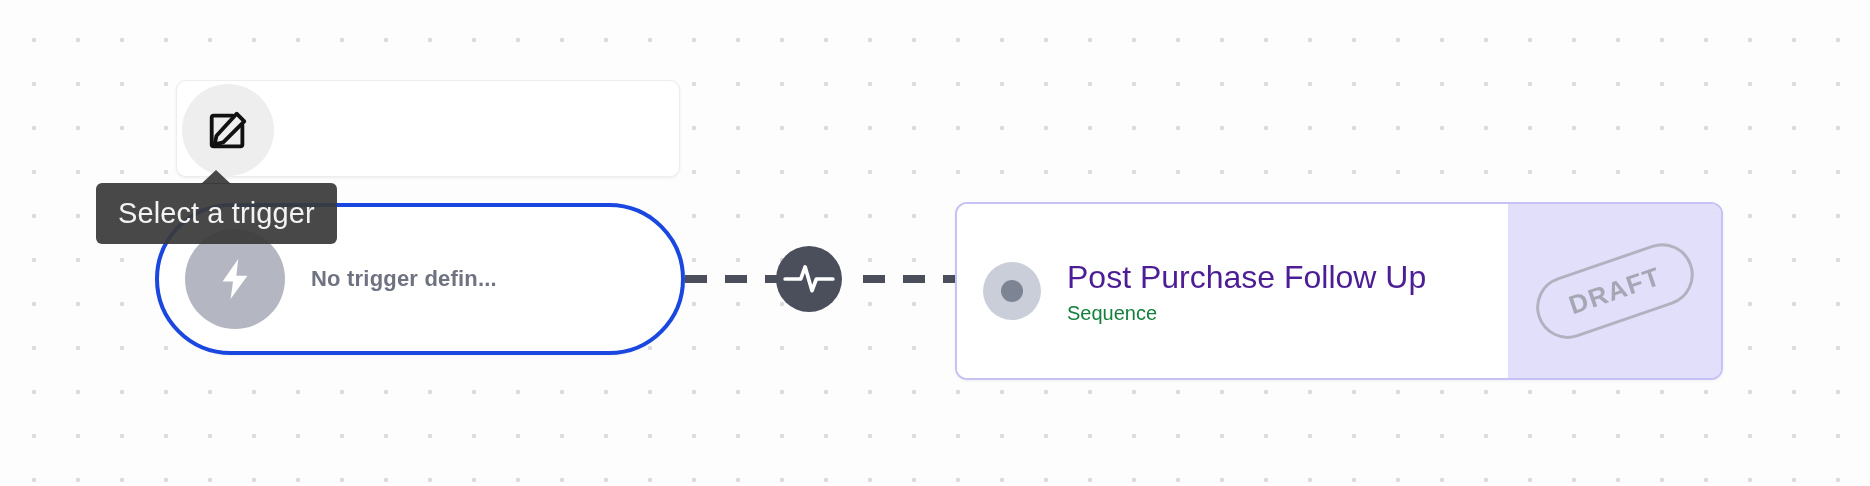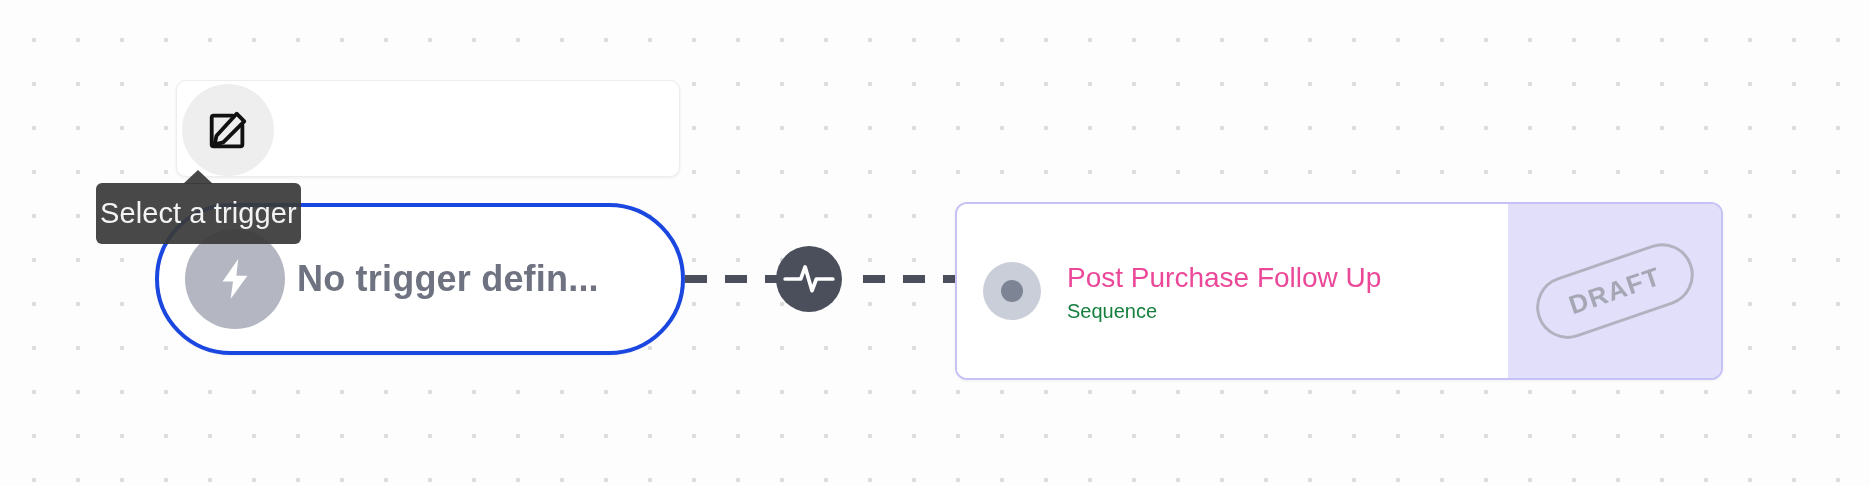--- a/index.html
+++ b/index.html
@@ -54,21 +54,21 @@
     padding: 0;
   }
   #edit-trigger-button svg { display: block; }
 
   
   #trigger-tooltip {
     position: absolute;
     left: 96px;
     top: 183px;
     height: 61px;
-    padding: 0 4px;
+    padding: 0 22px;
     display: flex;
     align-items: center;
     background: rgba(58,58,58,0.93);
     border-radius: 6px;
     z-index: 12;
   }
   #trigger-tooltip .tip-text {
     color: #f3f3f3;
     font-size: 29px;
     line-height: 1;
@@ -106,22 +106,22 @@
     width: 100px;
     height: 100px;
     flex: 0 0 100px;
     border-radius: 50%;
     background: #b4b7c2;
     display: flex;
     align-items: center;
     justify-content: center;
   }
   #trigger-label {
-    margin-left: 12px;
-    font-size: 36px;
+    margin-left: 26px;
+    font-size: 22px;
     font-weight: bold;
     color: #6f7280;
     white-space: nowrap;
     letter-spacing: 0.2px;
   }
 
   
   #connector {
     position: absolute;
     left: 685px;
@@ -187,22 +187,22 @@
     align-items: center;
     justify-content: center;
   }
   #sequence-avatar .inner-dot {
     width: 22px; height: 22px;
     border-radius: 50%;
     background: #7d8494;
   }
   #sequence-text { margin-left: 26px; }
   #sequence-title {
-    font-size: 28px;
-    color: #ec4899;
+    font-size: 32px;
+    color: #4c1d95;
     line-height: 1.18;
     white-space: nowrap;
     text-align: center;
   }
   #sequence-subtitle {
     margin-top: 6px;
     font-size: 20px;
     color: #15803d;
     line-height: 1;
   }

